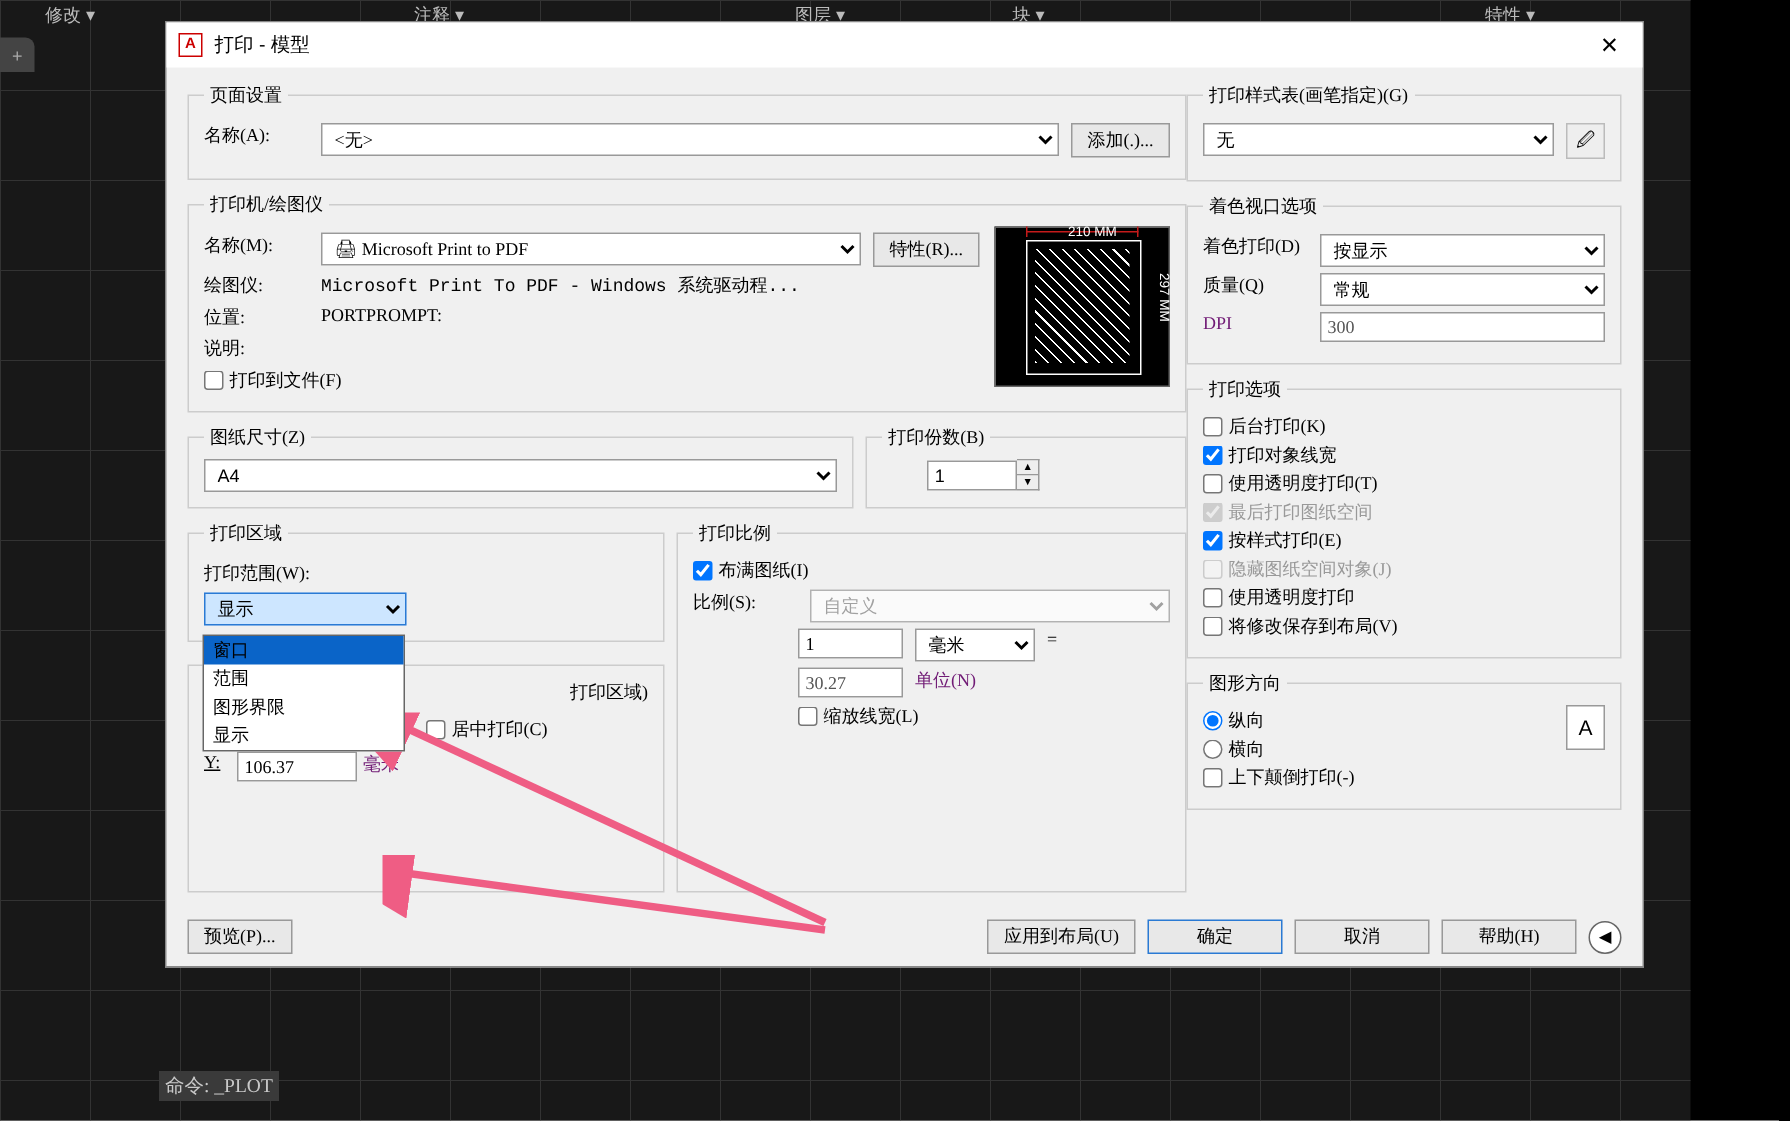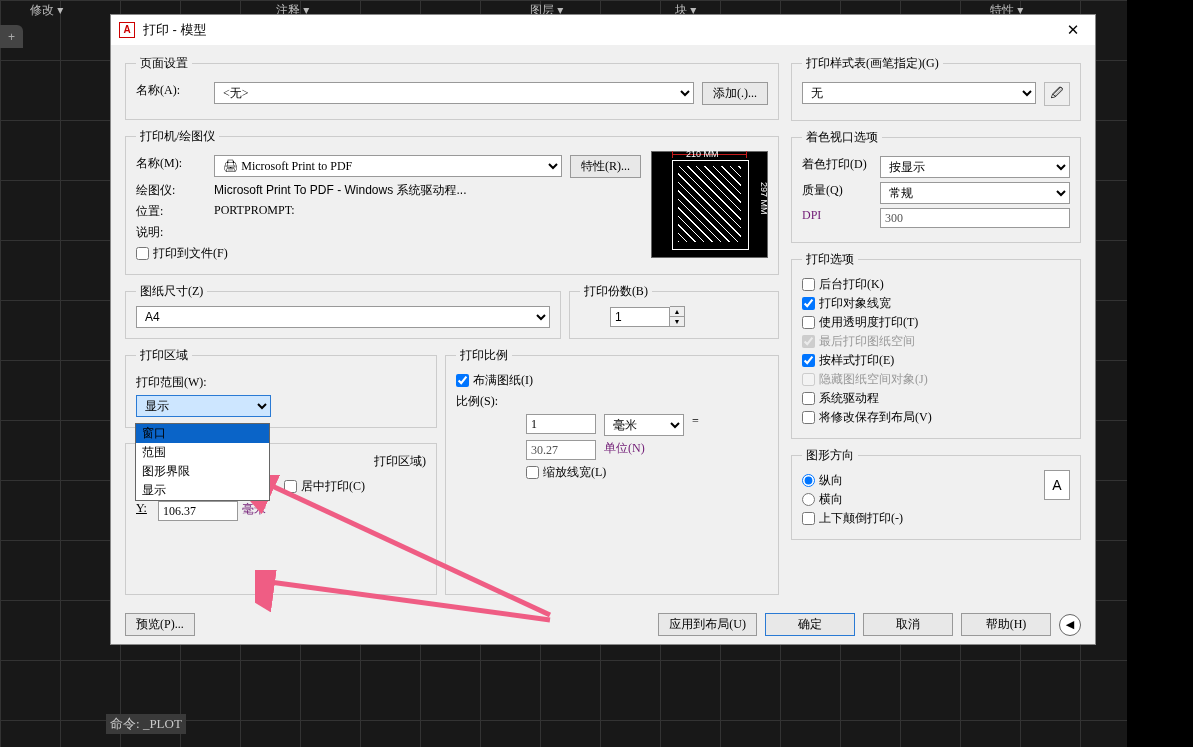--- a/index.html
+++ b/index.html
@@ -5,21 +5,21 @@
 body{margin:0;font-family:"Microsoft YaHei","SimSun",sans-serif;font-size:12px;background:#000;overflow:hidden}
 .canvas{position:relative;width:1127px;height:747px;background:linear-gradient(to right,#333 1px,transparent 1px) 0 0/60px 60px,linear-gradient(to bottom,#333 1px,transparent 1px) 0 0/60px 60px,#181818}
 .topbar{position:absolute;top:0;left:0;right:0;height:20px;display:flex;color:#bbb}
 .topbar span{position:absolute;top:2px;font-size:12px}
 .ribbon-corner{position:absolute;top:25px;left:0;width:23px;height:23px;background:#444;border-top-right-radius:6px;display:flex;align-items:center;justify-content:center;color:#aaa}
 .win{position:absolute;left:110px;top:14px;width:984px;height:629px;background:#f0f0f0;border:1px solid #888;display:flex;flex-direction:column}
 .titlebar{height:30px;display:flex;align-items:center;padding:0 8px;background:#fff}
 .titlebar .logo{width:14px;height:14px;background:#fff;border:1px solid #c00;color:#c00;font-weight:bold;font-size:10px;text-align:center;line-height:13px;margin-right:8px}
 .titlebar .t{flex:1;font-size:13px}
 .titlebar .close{width:28px;text-align:center;font-size:15px;cursor:pointer}
-.body{flex:1;padding:10px 14px;display:flex;gap:12px}
+.body{flex:1;padding:10px 14px;display:flex;}
 .colL{flex:1;display:flex;flex-direction:column;gap:8px}
 .colR{width:290px;display:flex;flex-direction:column;gap:8px}
 fieldset{border:1px solid #ccc;margin:0;padding:6px 10px 10px}
 legend{padding:0 4px;font-family:SimSun}
 .row{display:flex;align-items:flex-start;gap:8px;margin:4px 0;font-family:SimSun}
 .lbl{min-width:70px}
 select,input[type=text]{border:1px solid #999;background:#fff;font-size:12px;padding:1px 4px;height:20px;box-sizing:border-box;font-family:inherit}
 select{height:22px}
 .btn{background:#e8e8e8;border:1px solid #999;padding:2px 10px;font-size:12px;cursor:pointer;font-family:SimSun}
 .wide{flex:1}
@@ -85,37 +85,37 @@
           <legend>打印机/绘图仪</legend>
           <div style="display:flex;gap:10px">
             <div style="flex:1">
               <div class="row">
                 <span class="lbl">名称(M):</span>
                 <select class="wide"><option>🖨 <span>Microsoft Print to PDF</span></option></select>
                 <button class="btn">特性(R)...</button>
               </div>
               <div class="row">
                   <span class="lbl">绘图仪:</span>
-                  <span style="font-family:Liberation Sans, sans-serif">Microsoft Print To PDF - Windows 系统驱动程...</span>
+                  <span style="font-family:Liberation Mono, monospace">Microsoft Print To PDF - Windows 系统驱动程...</span>
                 </div>
               <div class="row">
                   <span class="lbl">位置:</span>
                   <span style="font-family:SimSun">PORTPROMPT:</span>
                 </div>
               <div class="row">
                   <span class="lbl">说明:</span>
                 </div>
               <label class="ck">
                   <input type="checkbox" style="">
                   <span>打印到文件(F)</span>
                 </label>
             </div>
             <div class="plotpreview">
               <div class="reddim"></div>
-              <div class="dimtext" style="left:34px;top:-3px">210 MM</div>
+              <div class="dimtext" style="left:48px;top:-3px">210 MM</div>
               <div class="dimtext" style="right:-2px;top:30px;writing-mode:vertical-rl">297 MM</div>
               <div class="paper"></div>
                 <div class="hatch"></div>
             </div>
           </div>
         </fieldset>
 
         <div class="two-col">
           <fieldset style="flex:2.2">
             <legend>图纸尺寸(Z)</legend>
@@ -167,20 +167,21 @@
           </div>
 
           <fieldset>
             <legend>打印比例</legend>
             <label class="ck">
                 <input type="checkbox" checked="" style="">
                 <span>布满图纸(I)</span>
               </label>
             <div class="row">
                 <span class="lbl">比例(S):</span>
+              <select class="wide" disabled=""><option>自定义</option></select>
             </div>
             <div class="row" style="margin-left:70px">
               <input type="text" style="width: 70px;" value="1">
               <select style="width:80px"><option>毫米</option></select>
               <span>=</span>
             </div>
             <div class="row" style="margin-left:70px">
               <input type="text" style="width: 70px;" disabled="" value="30.27">
               <span class="muted">单位(N)</span>
             </div>
@@ -236,21 +237,21 @@
           <label class="ck">
               <input type="checkbox" checked="" style="">
               <span>按样式打印(E)</span>
             </label>
           <label class="ck disabled">
               <input type="checkbox" disabled="" style="">
               <span>隐藏图纸空间对象(J)</span>
             </label>
           <label class="ck">
               <input type="checkbox" style="">
-              <span>系统驱动程</span>
+              <span>使用透明度打印</span>
             </label>
           <label class="ck">
               <input type="checkbox" style="">
               <span>将修改保存到布局(V)</span>
             </label>
         </fieldset>
         <fieldset>
           <legend>图形方向</legend>
           <div style="display:flex">
             <div style="flex:1">

